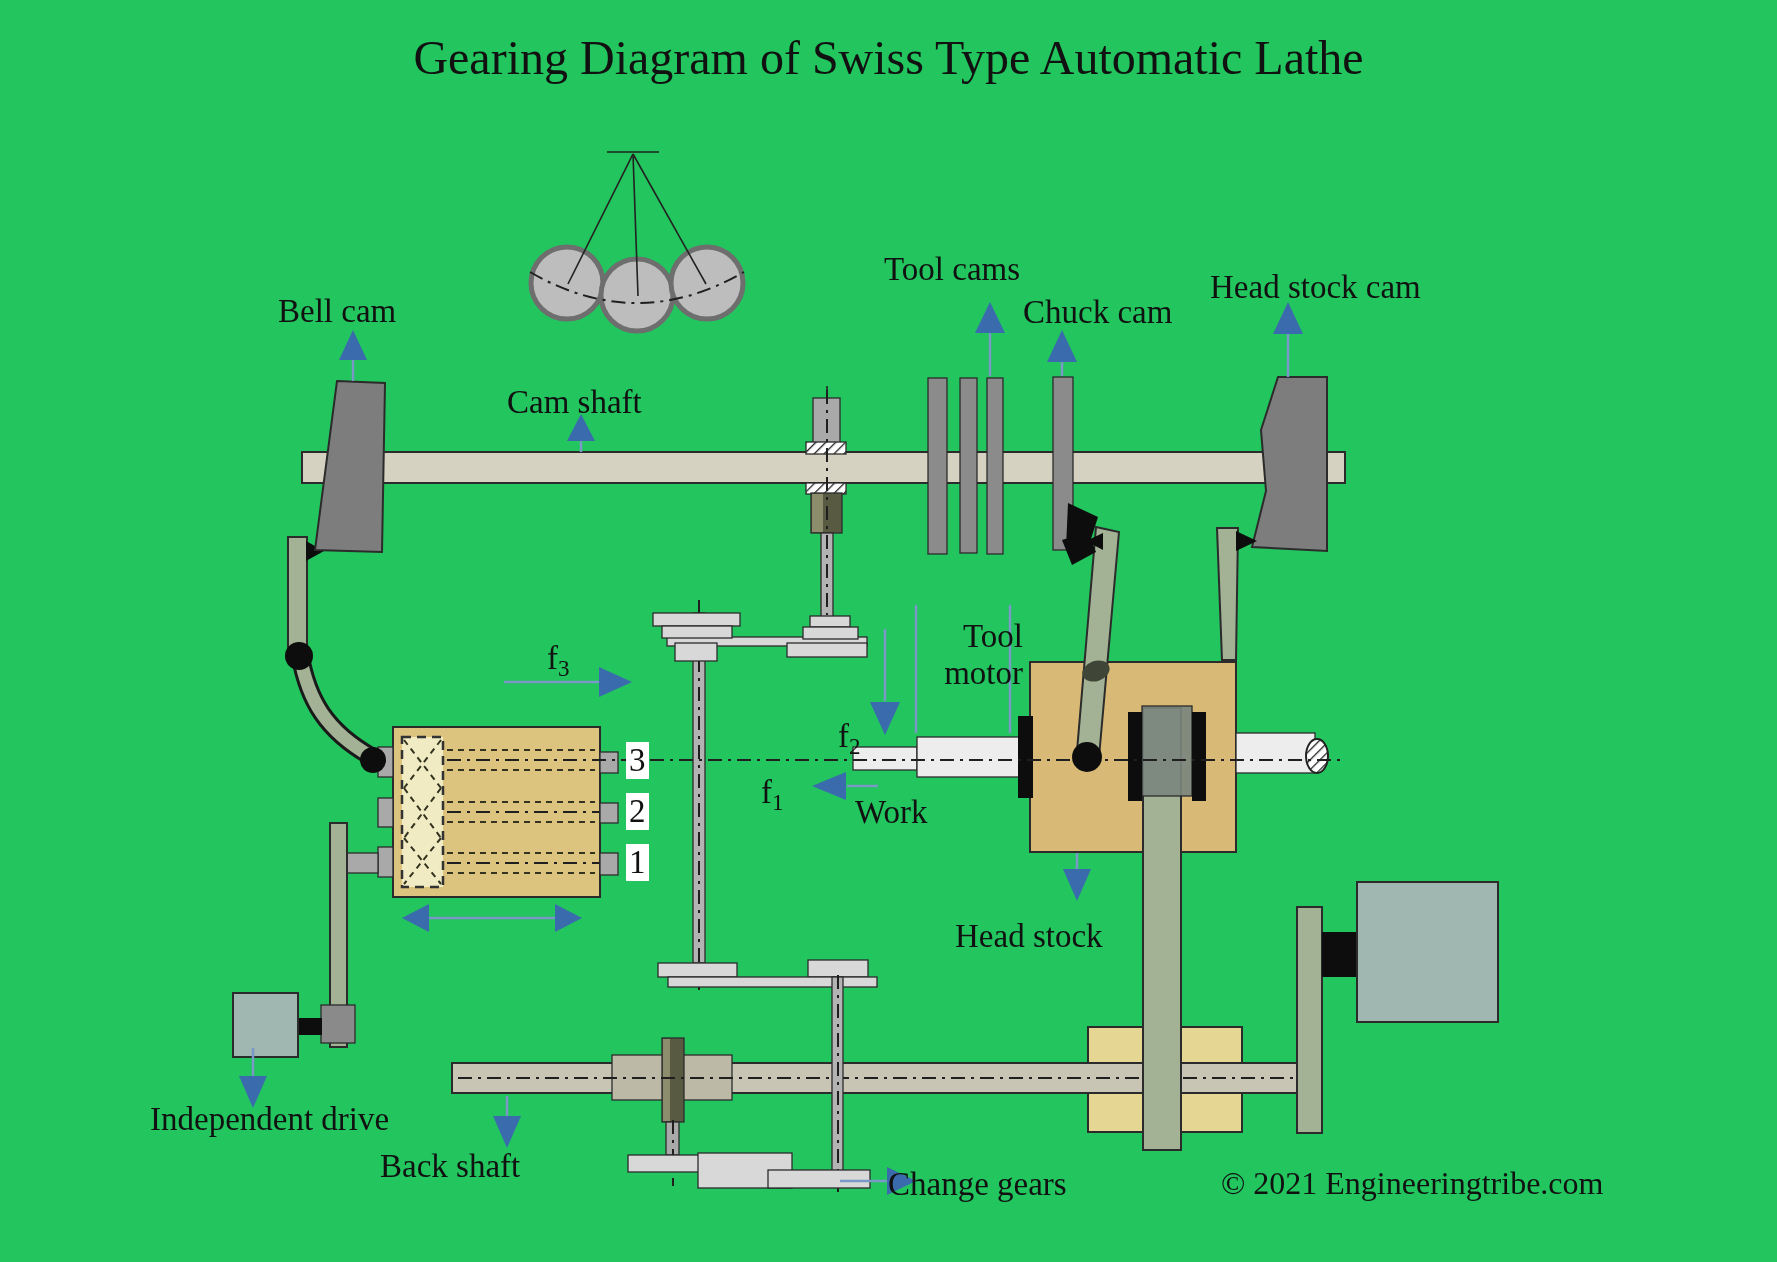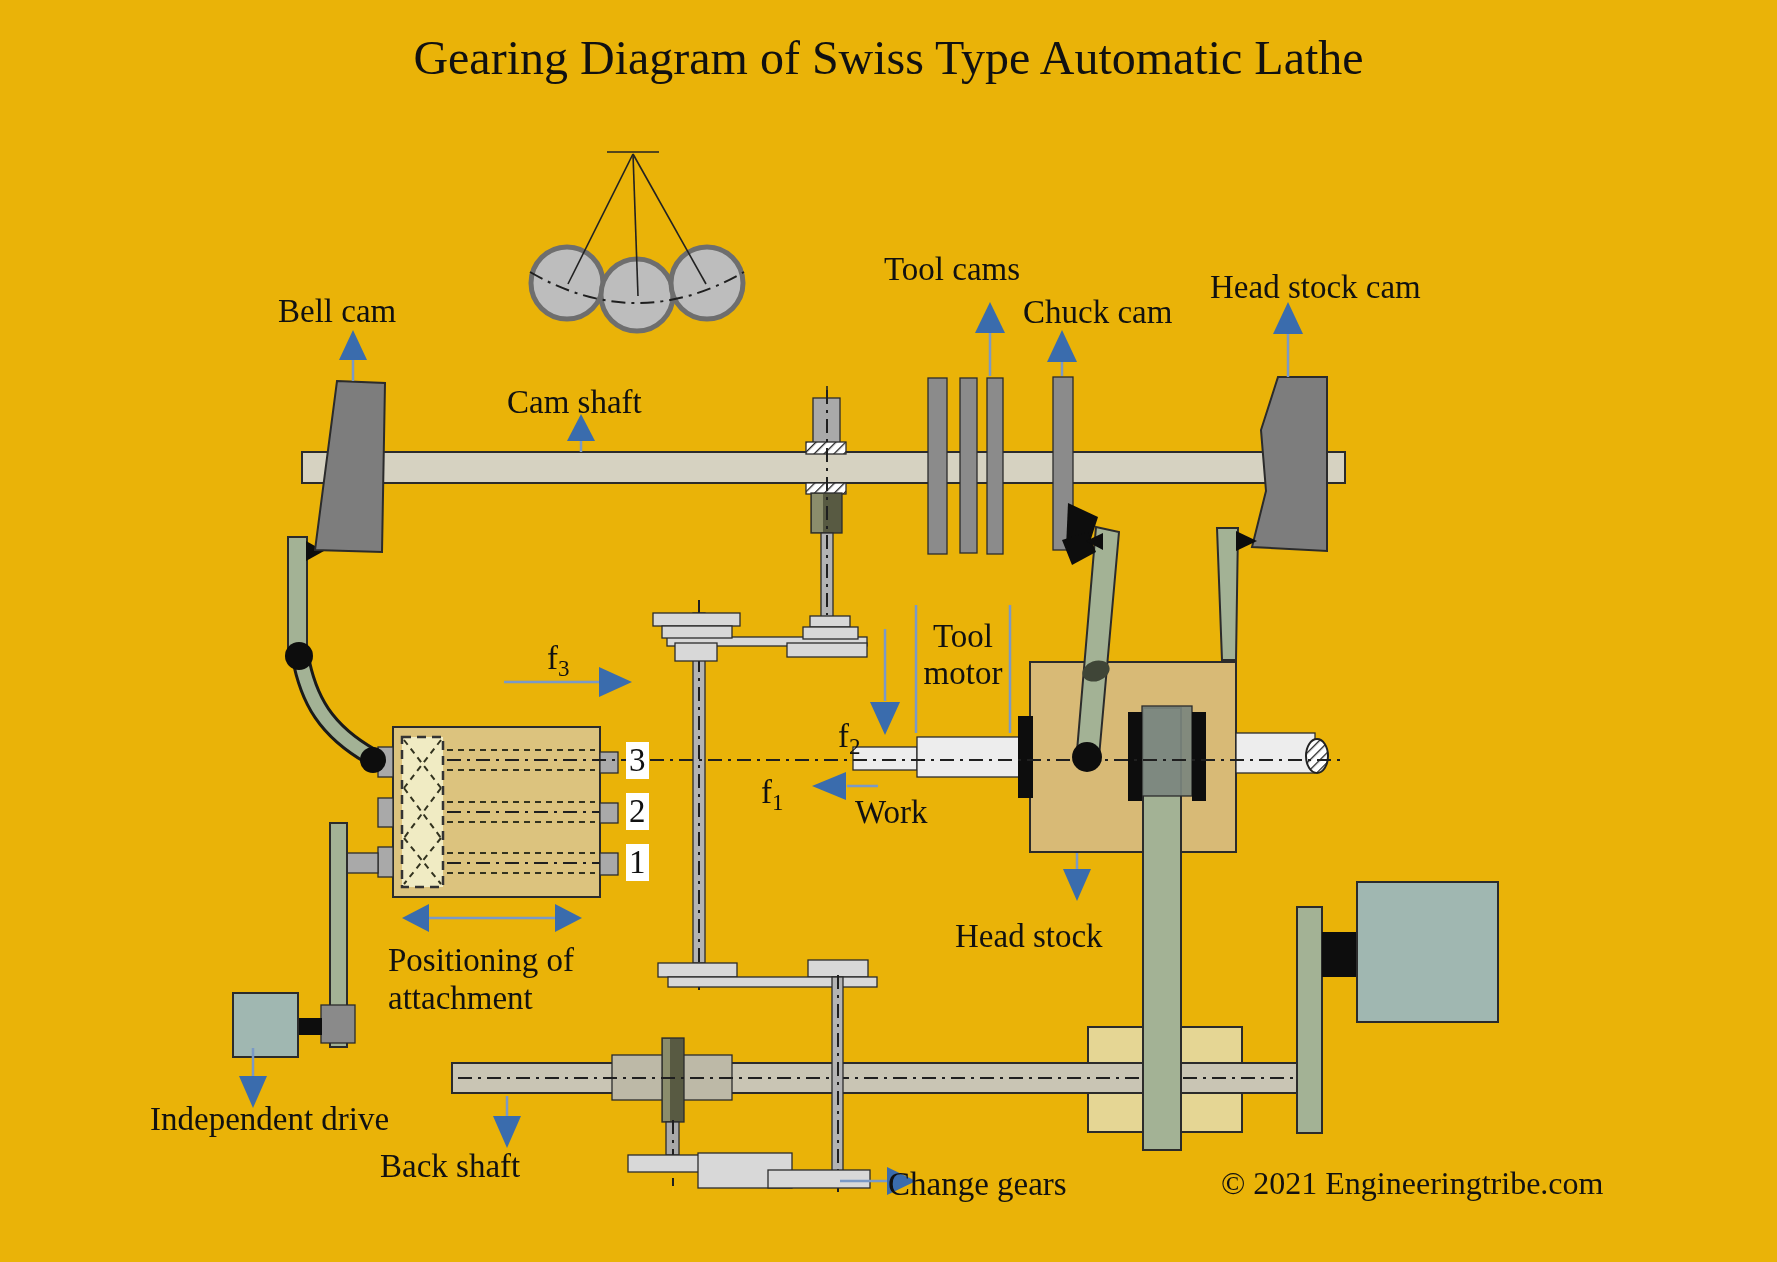--- a/index.html
+++ b/index.html
@@ -1,22 +1,22 @@
 <!DOCTYPE html>
 <html style="--arrow-blue: #3a6cad; --arrow-line: #7a99c7; --cam-gray: #7d7d7d; --tool-cam-gray: #8b8b8b; --camshaft-beige: #d6d2c1; --backshaft-beige: #c9c5b4; --sage-green: #a3b295; --headstock-tan: #d8ba76; --drum-tan: #dcc37e; --drum-cream: #f0ebc3; --gearbox-yellow: #e5d694; --motor-teal: #a0b7b1; --plate-gray: #d8d8d8; --shaft-steel: #b3b3b3; --olive: #585a42; --olive-light: #8b8d6c; --pendulum-gray: #bdbdbd; --pendulum-ring: #6e6e6e; --work-white: #ededed; --black: #0d0d0d; --ink: #1a1a1a;"><head>
 <meta charset="utf-8">
 <style>
   html,body{margin:0;padding:0;background:#fff;}
-  .stage{position:relative;width:1777px;height:1262px;background:#eab308;overflow:hidden;
+  .stage{position:relative;width:1777px;height:1262px;background:#22c55e;overflow:hidden;
          font-family:"Liberation Serif","DejaVu Serif",serif;color:#111;}
   .stage svg{position:absolute;left:0;top:0;}
   .lbl{position:absolute;font-size:33px;line-height:1.12;white-space:nowrap;color:#111;}
   .lbl .sub{font-size:23px;vertical-align:-7px;}
   .title{position:absolute;left:0;top:30px;width:100%;text-align:center;font-size:48px;}
-  .center{text-align:center;}
+  .center{text-align:right;}
   .num{background:#fff;padding:0 3px;}
   
   .sh{stroke:#2b2b2b;stroke-width:2;}
   .thin{stroke-width:1.3;}
   .f-beige{fill:var(--camshaft-beige);}
   .f-bk{fill:var(--backshaft-beige);}
   .f-cam{fill:var(--cam-gray);}
   .f-bar{fill:var(--tool-cam-gray);}
   .f-sage{fill:var(--sage-green);}
   .f-tan{fill:var(--headstock-tan);}
@@ -273,24 +273,20 @@
 
 <div class="lbl" style="left:547px;top:640px;"><span>f</span><span class="sub">3</span></div>
 <div class="lbl" style="left:831px;top:718px;margin-left:7px;"><span>f</span><span class="sub">2</span></div>
 <div class="lbl" style="left:761px;top:774px;"><span>f</span><span class="sub">1</span></div>
 <div class="lbl" style="left:855px;top:794px;">Work</div>
 
 <div class="lbl num" style="left:626px;top:742px;">3</div>
 <div class="lbl num" style="left:626px;top:793px;">2</div>
 <div class="lbl num" style="left:626px;top:844px;">1</div>
 
-<div class="lbl" style="left:388px;top:942px;line-height:1.15;">
-  <div>Positioning of</div>
-  <div>attachment</div>
-</div>
 
 <div class="lbl" style="left:150px;top:1101px;">Independent drive</div>
 <div class="lbl" style="left:380px;top:1148px;">Back shaft</div>
 <div class="lbl" style="left:888px;top:1166px;">Change gears</div>
 <div class="lbl" style="left:955px;top:906px;margin-top:12px;">Head stock</div>
 
 
 <div class="lbl" style="left:1221px;top:1166px;font-size:32px;">© 2021 Engineeringtribe.com</div>
 
 </div>

